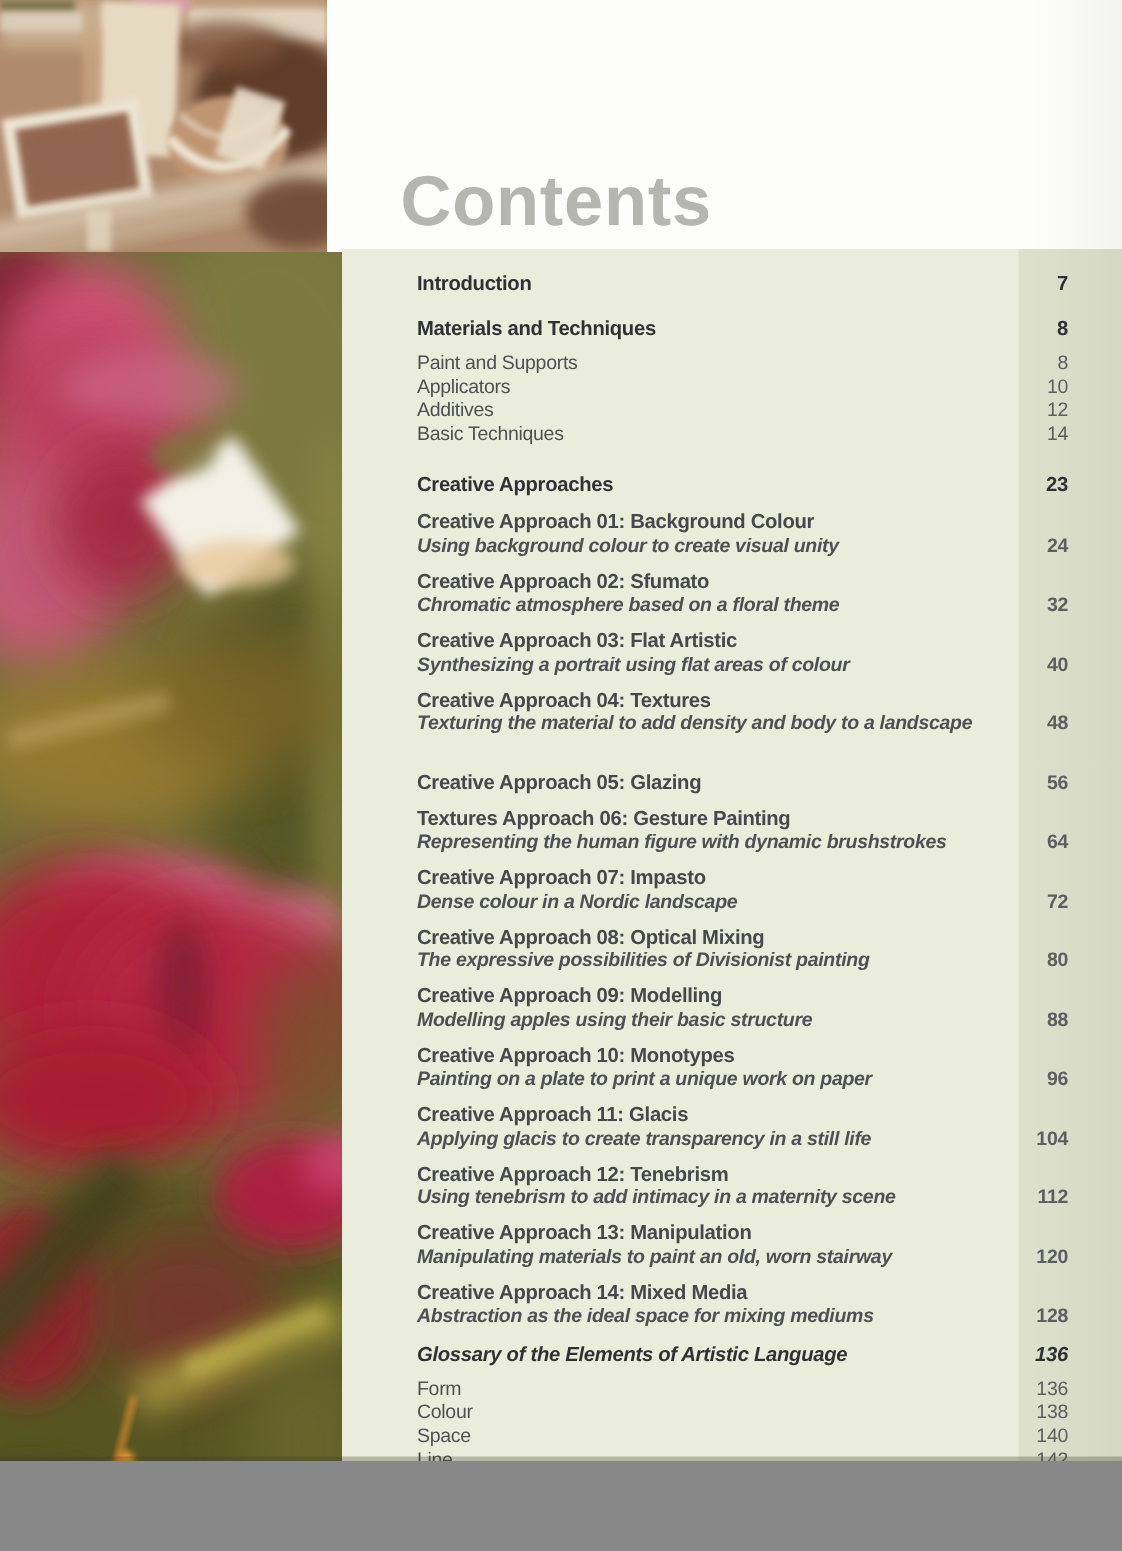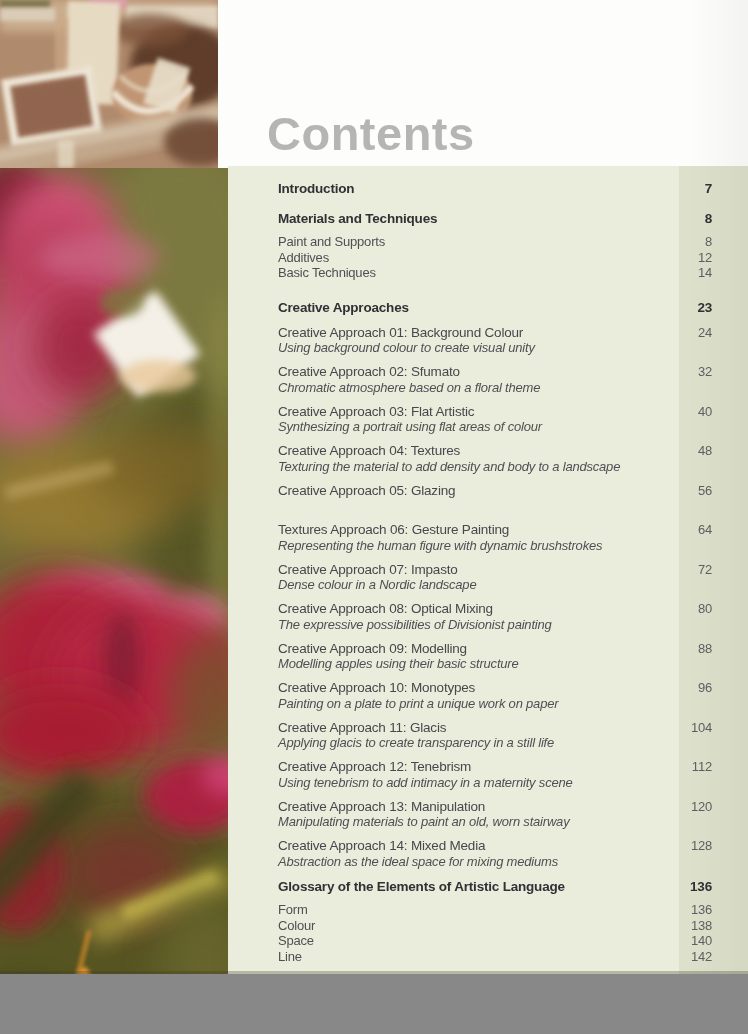--- a/index.html
+++ b/index.html
@@ -26,26 +26,26 @@
   .ptitle{flex:1;}
   .pnum{width:70px;text-align:right;padding-right:36px;box-sizing:border-box;}
   .hrow{font-weight:bold;font-size:13.5px;color:#303134;line-height:16px;}
   .hrow .pnum{font-size:13.5px;color:#303134;}
   .sublist{margin-top:7px;font-size:13px;line-height:15.6px;color:#4e5054;}
   .sublist .pnum{color:#5d5f63;}
   #row-intro{margin-top:15px;}
   #row-materials{margin-top:14px;}
   #row-creative{margin-top:19px;}
   .entries{margin-top:9px;}
-  .entry{display:flex;align-items:flex-start;height:31px;margin-bottom:8.5px;}
+  .entry{display:flex;align-items:flex-end;height:31px;margin-bottom:8.5px;font-weight:bold;}
   .entry-text{flex:1;}
   .entry-title{font-size:13.5px;line-height:15.5px;color:#46484c;}
   .entry-sub{font-size:13px;line-height:15.5px;font-style:italic;color:#4e5054;}
   .entry .pnum{font-size:13px;line-height:15.5px;color:#5d5f63;}
-  #row-glossary{margin-top:10px;}
+  #row-glossary{margin-top:10px;font-style:italic;}
   
   .edge-bottom{position:absolute;left:0;right:0;bottom:0;height:3px;background:rgba(62,60,40,.30);}
   .edge-right{position:absolute;top:0;right:0;bottom:0;width:60px;
     background:linear-gradient(to right,rgba(0,0,0,0),rgba(0,0,0,.04));pointer-events:none;}
 </style>
 </head>
 <body>
 
 <div class="page">
 
@@ -184,20 +184,24 @@
     <div class="prow hrow" id="row-materials">
       <div class="ptitle">Materials and Techniques</div>
       <div class="pnum">8</div>
     </div>
     <div class="sublist">
       <div class="prow">
         <div class="ptitle">Paint and Supports</div>
         <div class="pnum">8</div>
       </div>
       <div class="prow">
+        <div class="ptitle">Applicators</div>
+        <div class="pnum">10</div>
+      </div>
+      <div class="prow">
         <div class="ptitle">Additives</div>
         <div class="pnum">12</div>
       </div>
       <div class="prow">
         <div class="ptitle">Basic Techniques</div>
         <div class="pnum">14</div>
       </div>
     </div>
 
     <div class="prow hrow" id="row-creative">

